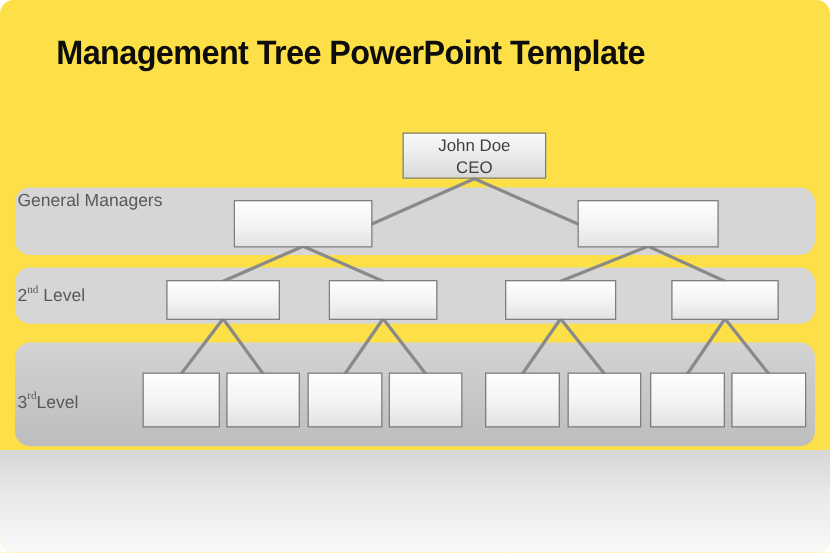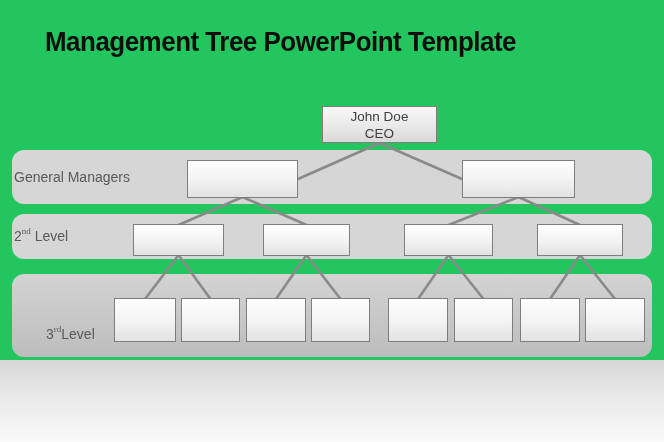--- a/index.html
+++ b/index.html
@@ -1,21 +1,22 @@
 <!DOCTYPE html>
 <html><head>
 <meta charset="utf-8">
 <style>
   html, body { margin: 0; padding: 0; background: #ffffff; }
   .stage {
     position: relative;
     width: 664px; height: 442px;
-    background: #22c55e;
+    background: #fde047;
     overflow: hidden;
     font-family: "Liberation Sans", sans-serif;
+    border-radius: 11px;
   }
   .slide-title {
     position: absolute;
     top: 9px; left: 45px;
     font-size: 27px;
     font-weight: 700;
     letter-spacing: -0.5px;
     color: #0d0d0d;
     white-space: nowrap;
     transform: scaleX(0.96);
@@ -51,23 +52,23 @@
     color: #595959;
     white-space: nowrap;
   }
   .band-label sup {
     font-size: 9px;
     position: relative;
     top: -1px;
     line-height: 0;
     font-family: Liberation Serif, serif;
   }
-  .label-1 { top: 169px; }
+  .label-1 { top: 152px; }
   .label-2 { top: 228px; }
-  .label-3 { top: 326px; margin-left: 32px; }
+  .label-3 { top: 313px; }
   .node {
     position: absolute;
     box-sizing: border-box;
     border: 1px solid #7e7e7e;
     background: linear-gradient(180deg, #fefefe 0%, #f3f3f3 55%, #e2e2e2 100%);
     z-index: 3;
   }
   .node-ceo {
     left: 322px; top: 106px; width: 115px; height: 37px;
     background: linear-gradient(180deg, #f8f8f8 0%, #e9e9e9 55%, #d9d9d9 100%);

